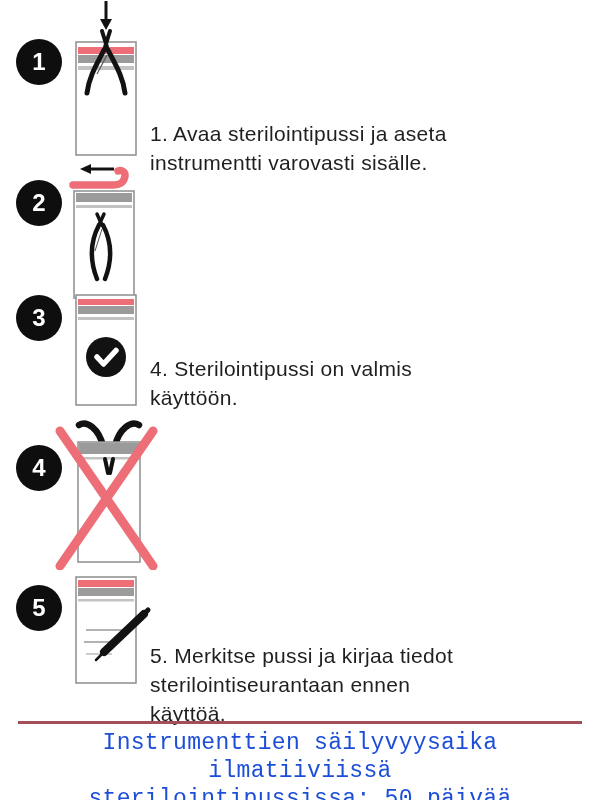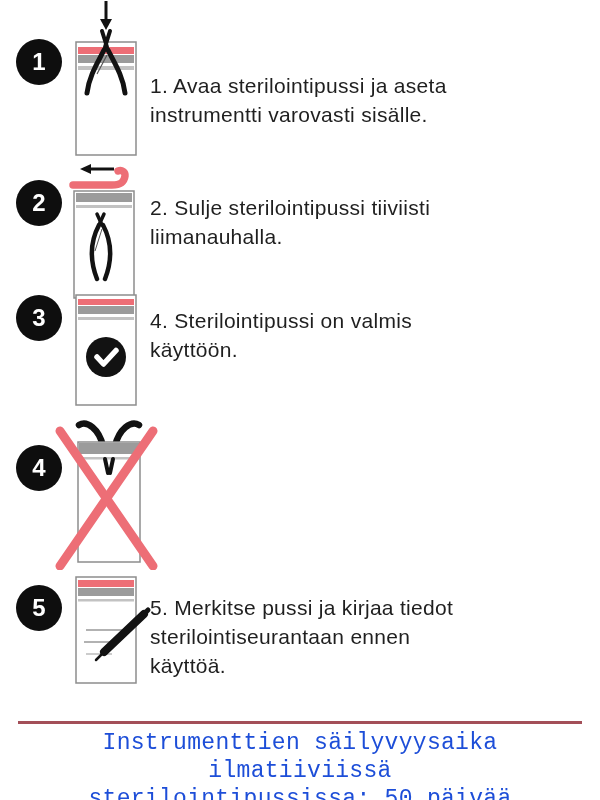--- a/index.html
+++ b/index.html
@@ -9,21 +9,21 @@
   }
   .badge{
     position:absolute;left:16px;width:46px;height:46px;border-radius:50%;
     background:#0e0e0e;display:flex;align-items:center;justify-content:center;
   }
   .badge span{color:#ffffff;font-size:24px;font-weight:700;line-height:1;}
   .illus{position:absolute;}
   .step-text{
     position:absolute;left:150px;width:445px;
     font-size:21px;line-height:29px;font-weight:300;letter-spacing:.3px;
-    color:#1f1f1f;white-space:pre-line;
+    color:#1f1f1f;white-space:pre-line;margin-top:48px;
   }
   .divider{
     position:absolute;left:18px;top:721px;width:564px;height:3px;background:#a34f58;
   }
   .footer-text{
     position:absolute;left:30px;top:729px;width:540px;text-align:center;
     font-size:23px;line-height:28px;font-weight:300;letter-spacing:.3px;
     color:#1d4ed8;white-space:pre-line;font-family:Liberation Mono, monospace;
   }
 </style>
@@ -74,22 +74,20 @@
       <rect x="10" y="43" width="56" height="3" fill="#c2c2c2"></rect>
     </g>
     <g>
       <path d="M31,52 L36,63" stroke="#121212" stroke-width="3.5" stroke-linecap="round"></path>
       <path d="M38,52 L33,63" stroke="#121212" stroke-width="3.5" stroke-linecap="round"></path>
       <path d="M33,63 C24,80 24,99 31,117" stroke="#121212" stroke-width="4.5" stroke-linecap="round" fill="none"></path>
       <path d="M37,63 C46,80 46,99 39,117" stroke="#121212" stroke-width="4.5" stroke-linecap="round" fill="none"></path>
       <path d="M36,67 L29,89" stroke="#555555" stroke-width="1"></path>
     </g>
   </svg>
-  <div class="step-text" style="top:193px">2. Sulje sterilointipussi tiiviisti
-liimanauhalla.</div>
 
   <div class="badge" style="top:295px">
     <span>3</span>
   </div>
   <svg class="illus" style="left:70px;top:292px" width="72" height="116" viewBox="0 0 72 116">
     <g>
       <rect x="6" y="3" width="60" height="110" fill="#ffffff" stroke="#8d8d8d" stroke-width="1.5"></rect>
       <rect x="8" y="7" width="56" height="6" fill="#ed6e76"></rect>
       <rect x="8" y="14" width="56" height="8" fill="#9b9b9b"></rect>
       <rect x="8" y="25" width="56" height="3" fill="#c2c2c2"></rect>

